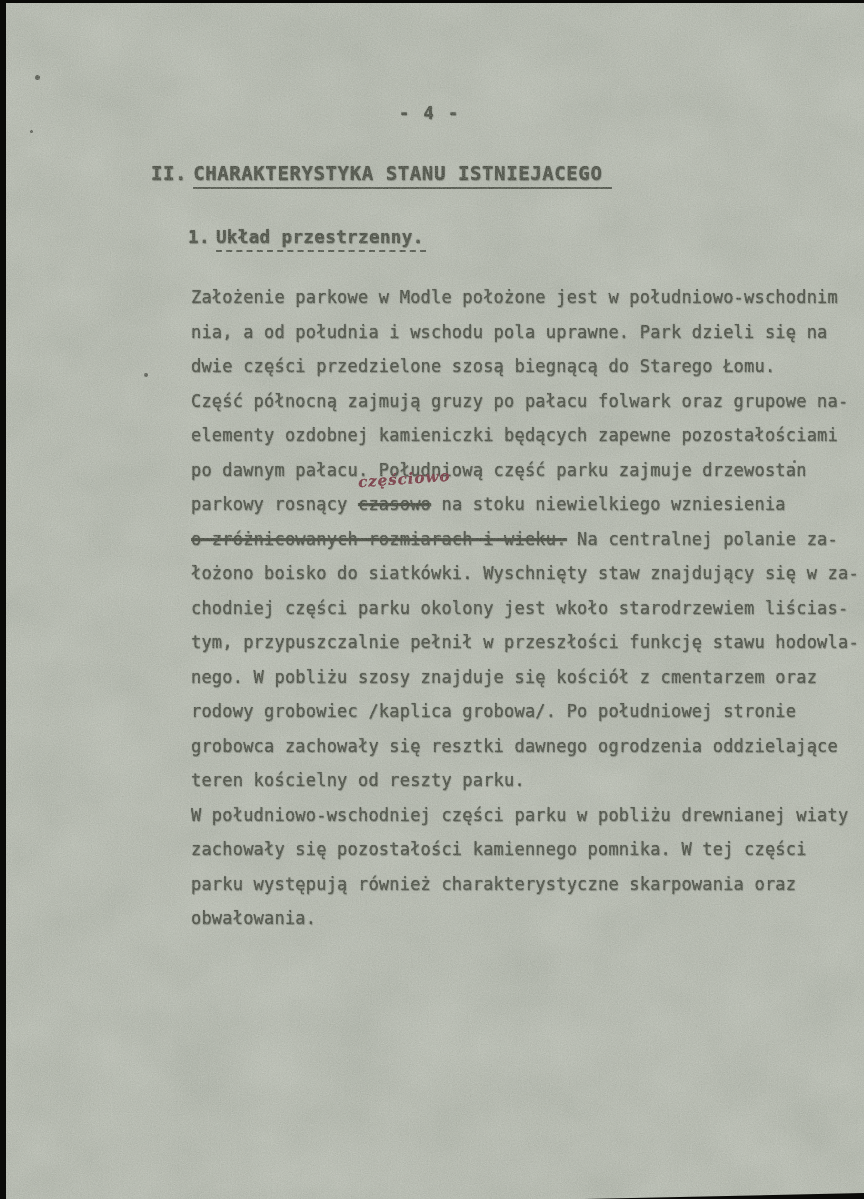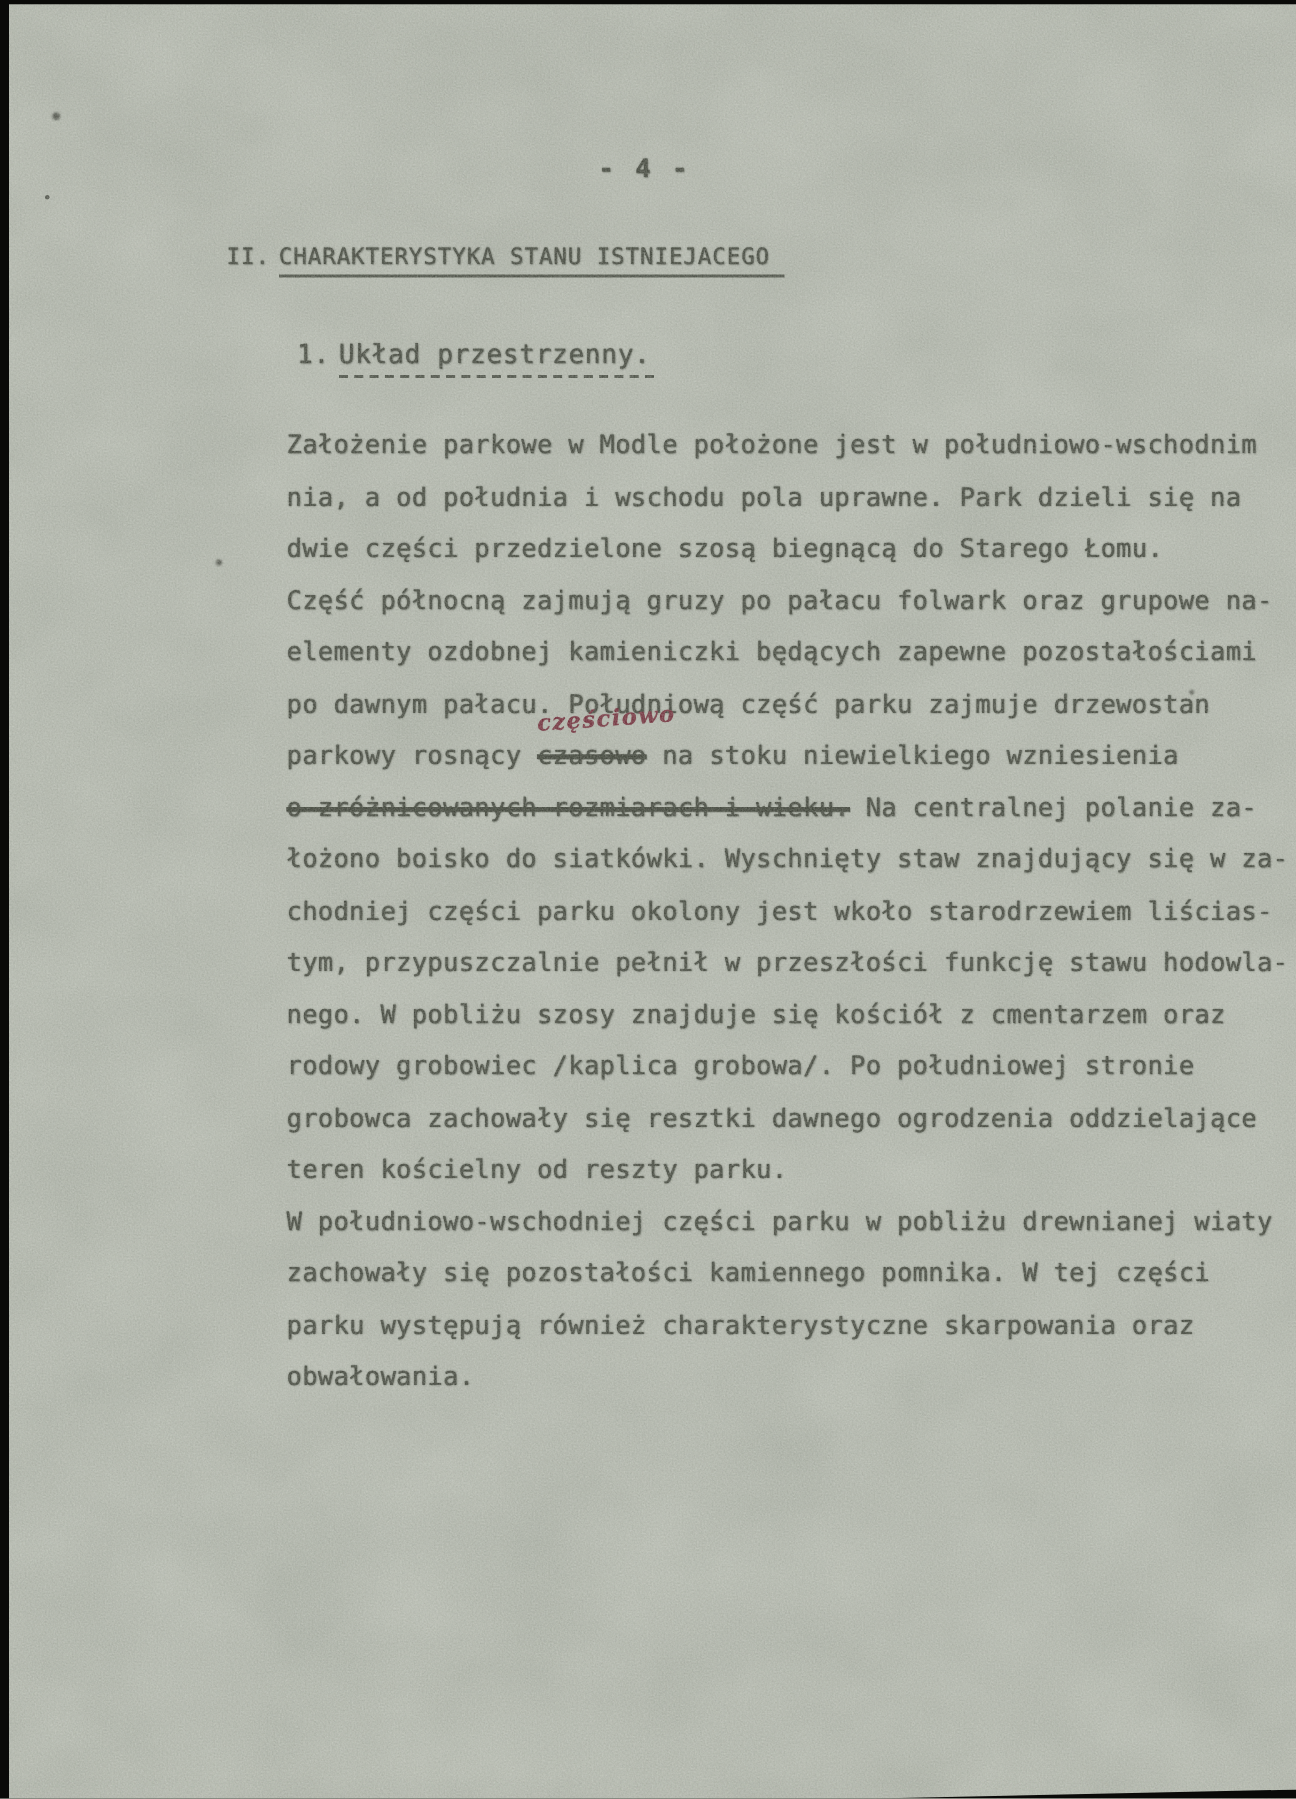--- a/index.html
+++ b/index.html
@@ -24,30 +24,30 @@
   .ink{
     color:#3f4339;
     text-shadow:0 0 1px rgba(52,56,46,.85), .5px .6px 1px rgba(52,56,46,.45);
   }
   .page-number{
     position:absolute;top:100px;left:393px;
     font-size:17px;letter-spacing:2px;font-weight:bold;
   }
   .section-heading{
     position:absolute;top:159px;left:145px;
-    font-size:15px;font-weight:normal;letter-spacing:.6px;
+    font-size:19px;font-weight:bold;letter-spacing:.6px;
     white-space:nowrap;
   }
   .section-heading .title{
     border-bottom:2.5px solid rgba(60,64,54,.9);
     padding-bottom:3px;padding-right:10px;margin-left:6px;
   }
   .subsection-heading{
-    position:absolute;top:224px;left:192px;
-    font-size:17.5px;font-weight:normal;letter-spacing:.4px;
+    position:absolute;top:224px;left:182px;
+    font-size:17.5px;font-weight:bold;letter-spacing:.4px;
     white-space:nowrap;
   }
   .subsection-heading .title{
     border-bottom:2.5px dashed rgba(60,64,54,.9);
     padding-bottom:3px;padding-right:2px;margin-left:6px;
   }
   .body-lines{
     position:absolute;top:277px;left:185px;width:665px;
     font-size:17px;line-height:34.5px;letter-spacing:.2px;
   }

